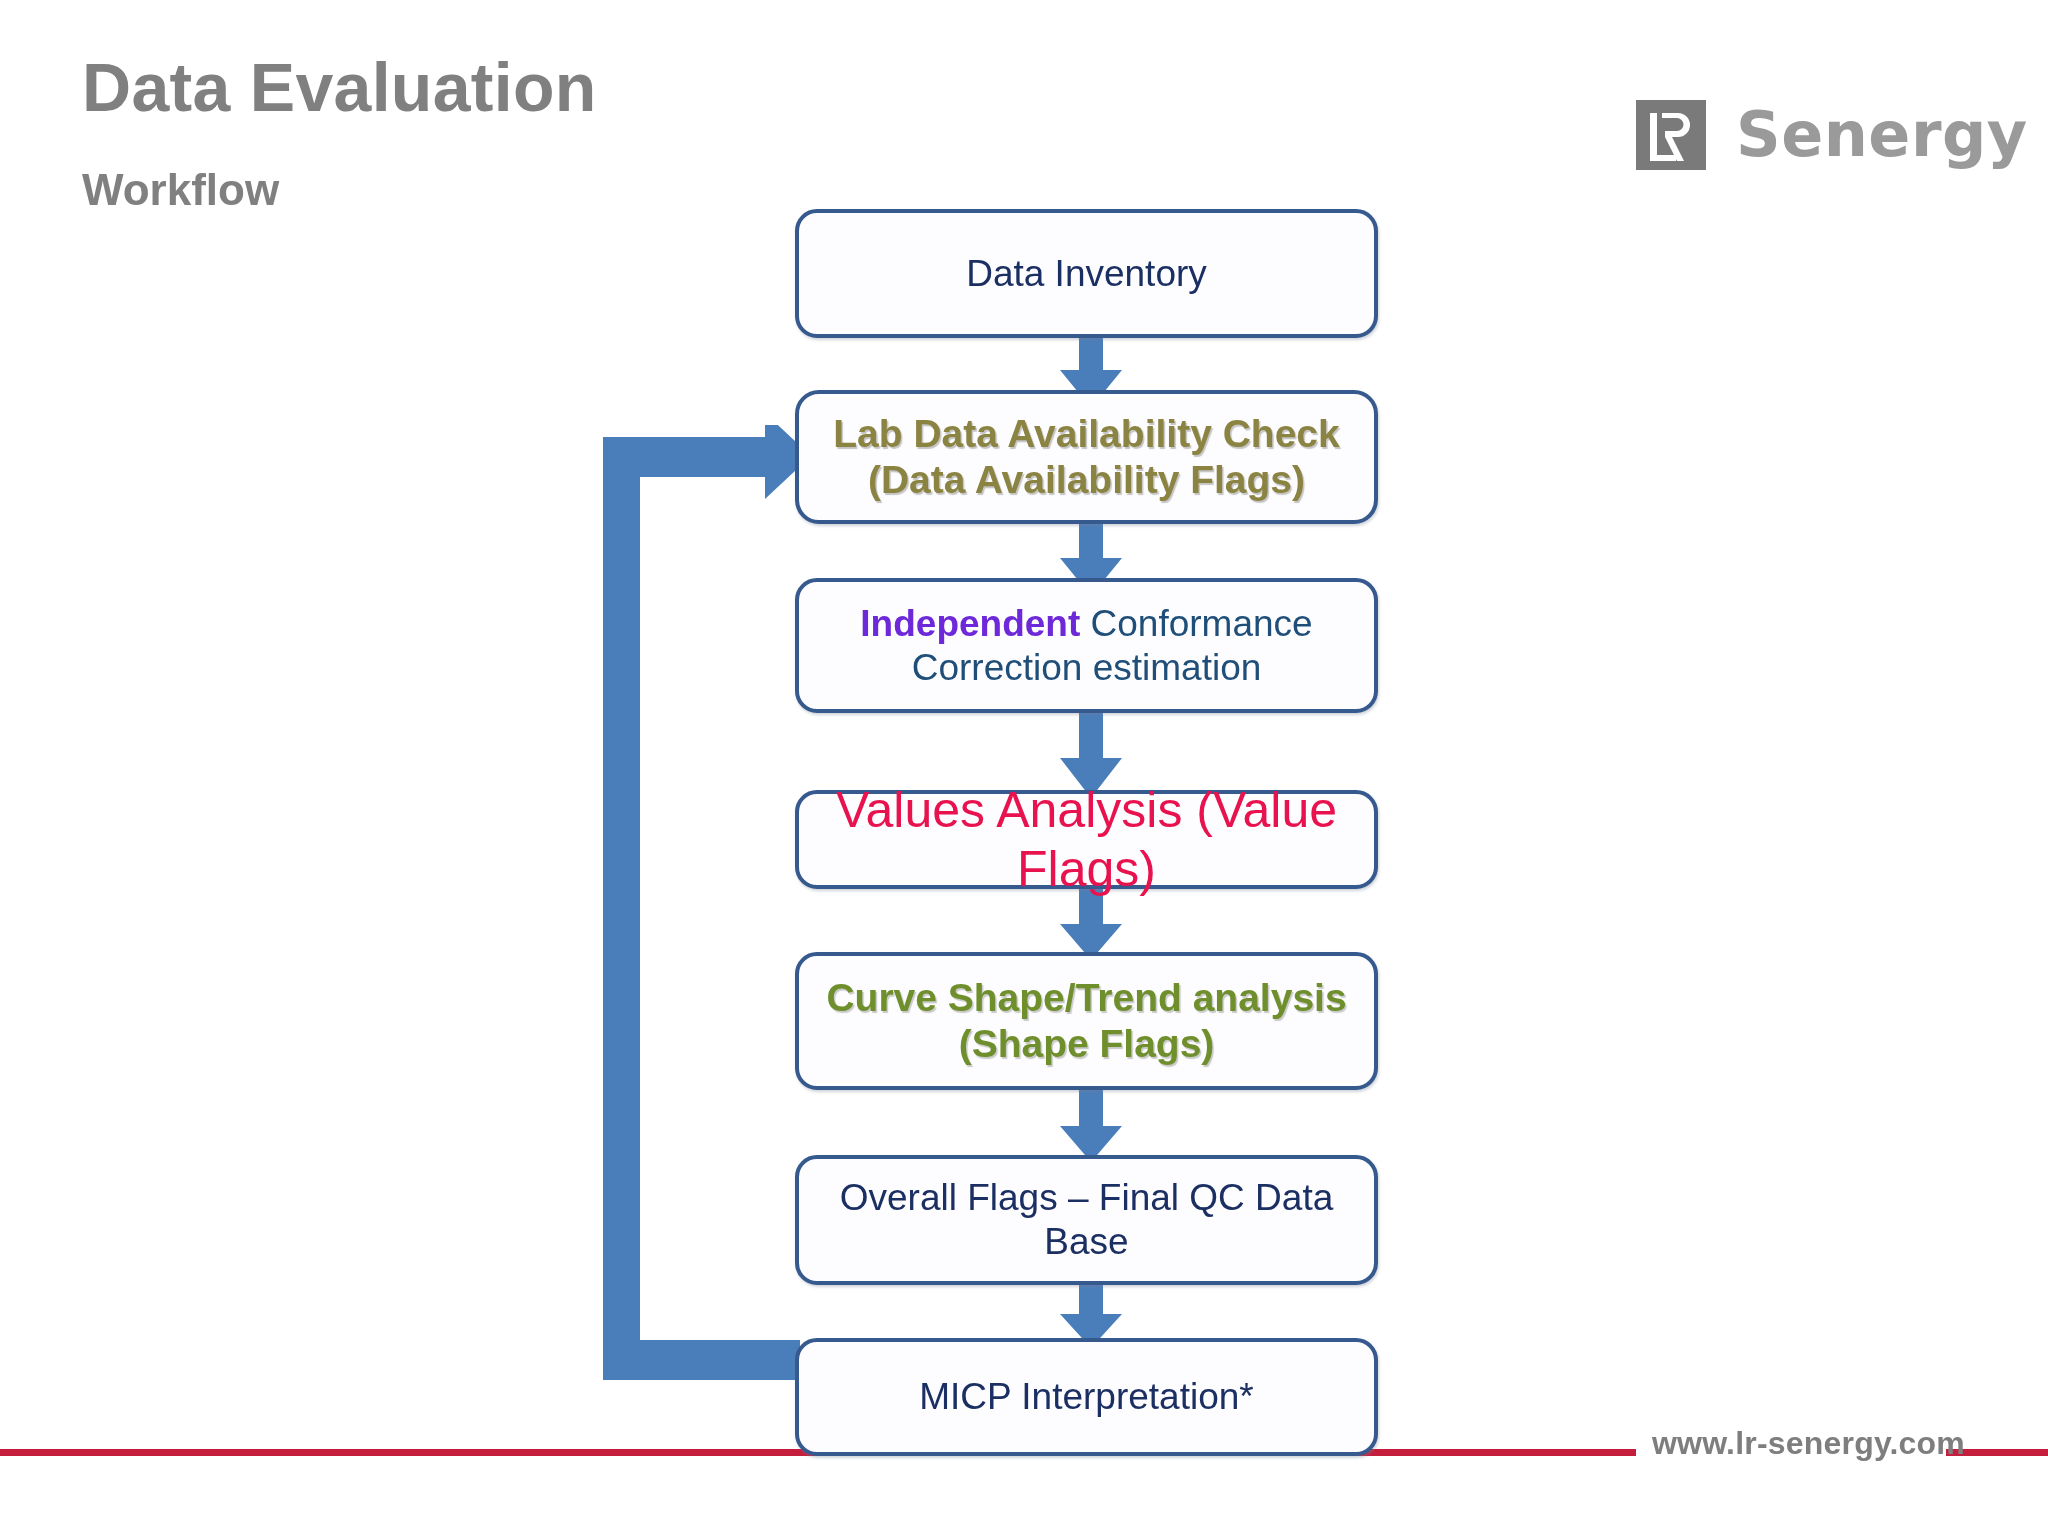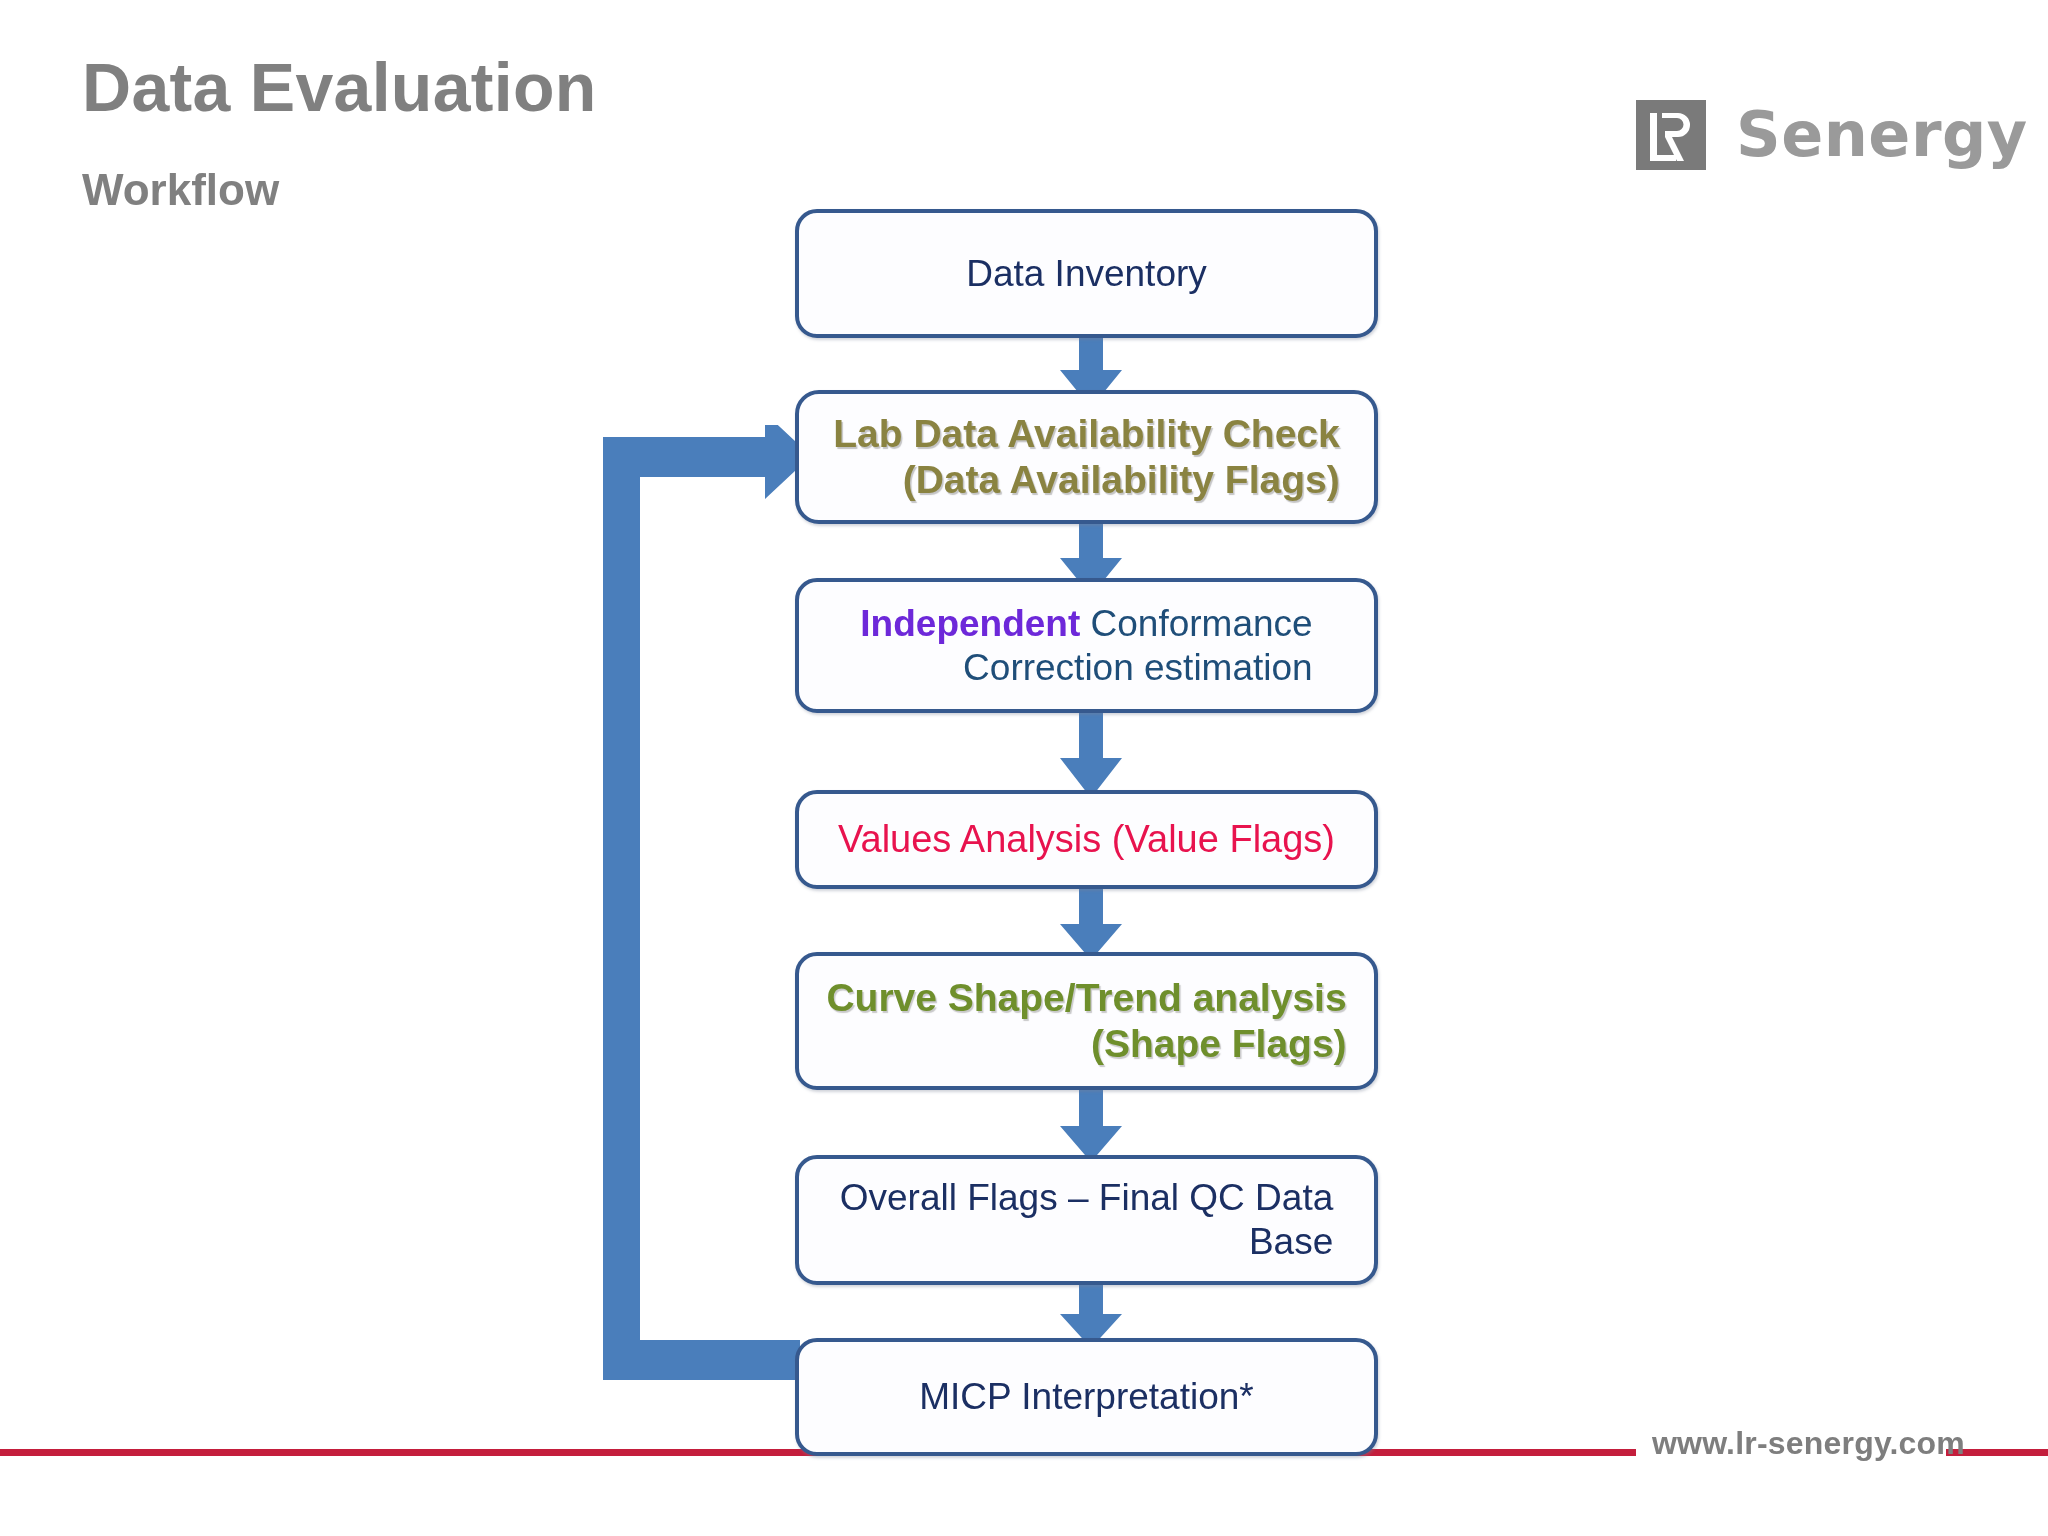--- a/index.html
+++ b/index.html
@@ -42,31 +42,31 @@
   }
 
   
   .flow-box {
     position:absolute;
     left:795px; width:583px;
     border:4px solid #36598e;
     border-radius:22px;
     background:#fdfdff;
     display:flex; align-items:center; justify-content:center;
-    text-align:right;
+    text-align:center;
     padding:4px 18px;
     box-shadow:1px 2px 3px rgba(120,130,150,0.35);
     z-index:3;
   }
   .flow-box .txt { line-height:1.18; }
 
   .t-navy   { color:#1b2f63; font-size:37px; }
   .t-olive  { color:#8a8341; font-size:39px; font-weight:bold;
               text-shadow:1.5px 1.5px 1px rgba(150,150,150,0.55); }
-  .t-crimson{ color:#e8134e; font-size:38px; }
+  .t-crimson{ color:#e8134e; font-size:50px; }
   .t-green  { color:#6f8f2c; font-size:39px; font-weight:bold;
               text-shadow:1.5px 1.5px 1px rgba(150,150,150,0.5); }
   .t-steel  { color:#1f4e79; font-size:37px; }
   .hl-blue  { color:#6d28d9; font-weight:bold;margin-top:36px; }
 
   
   .down-arrow { position:absolute; z-index:1; }
   .down-arrow svg { display:block; }
 
   

